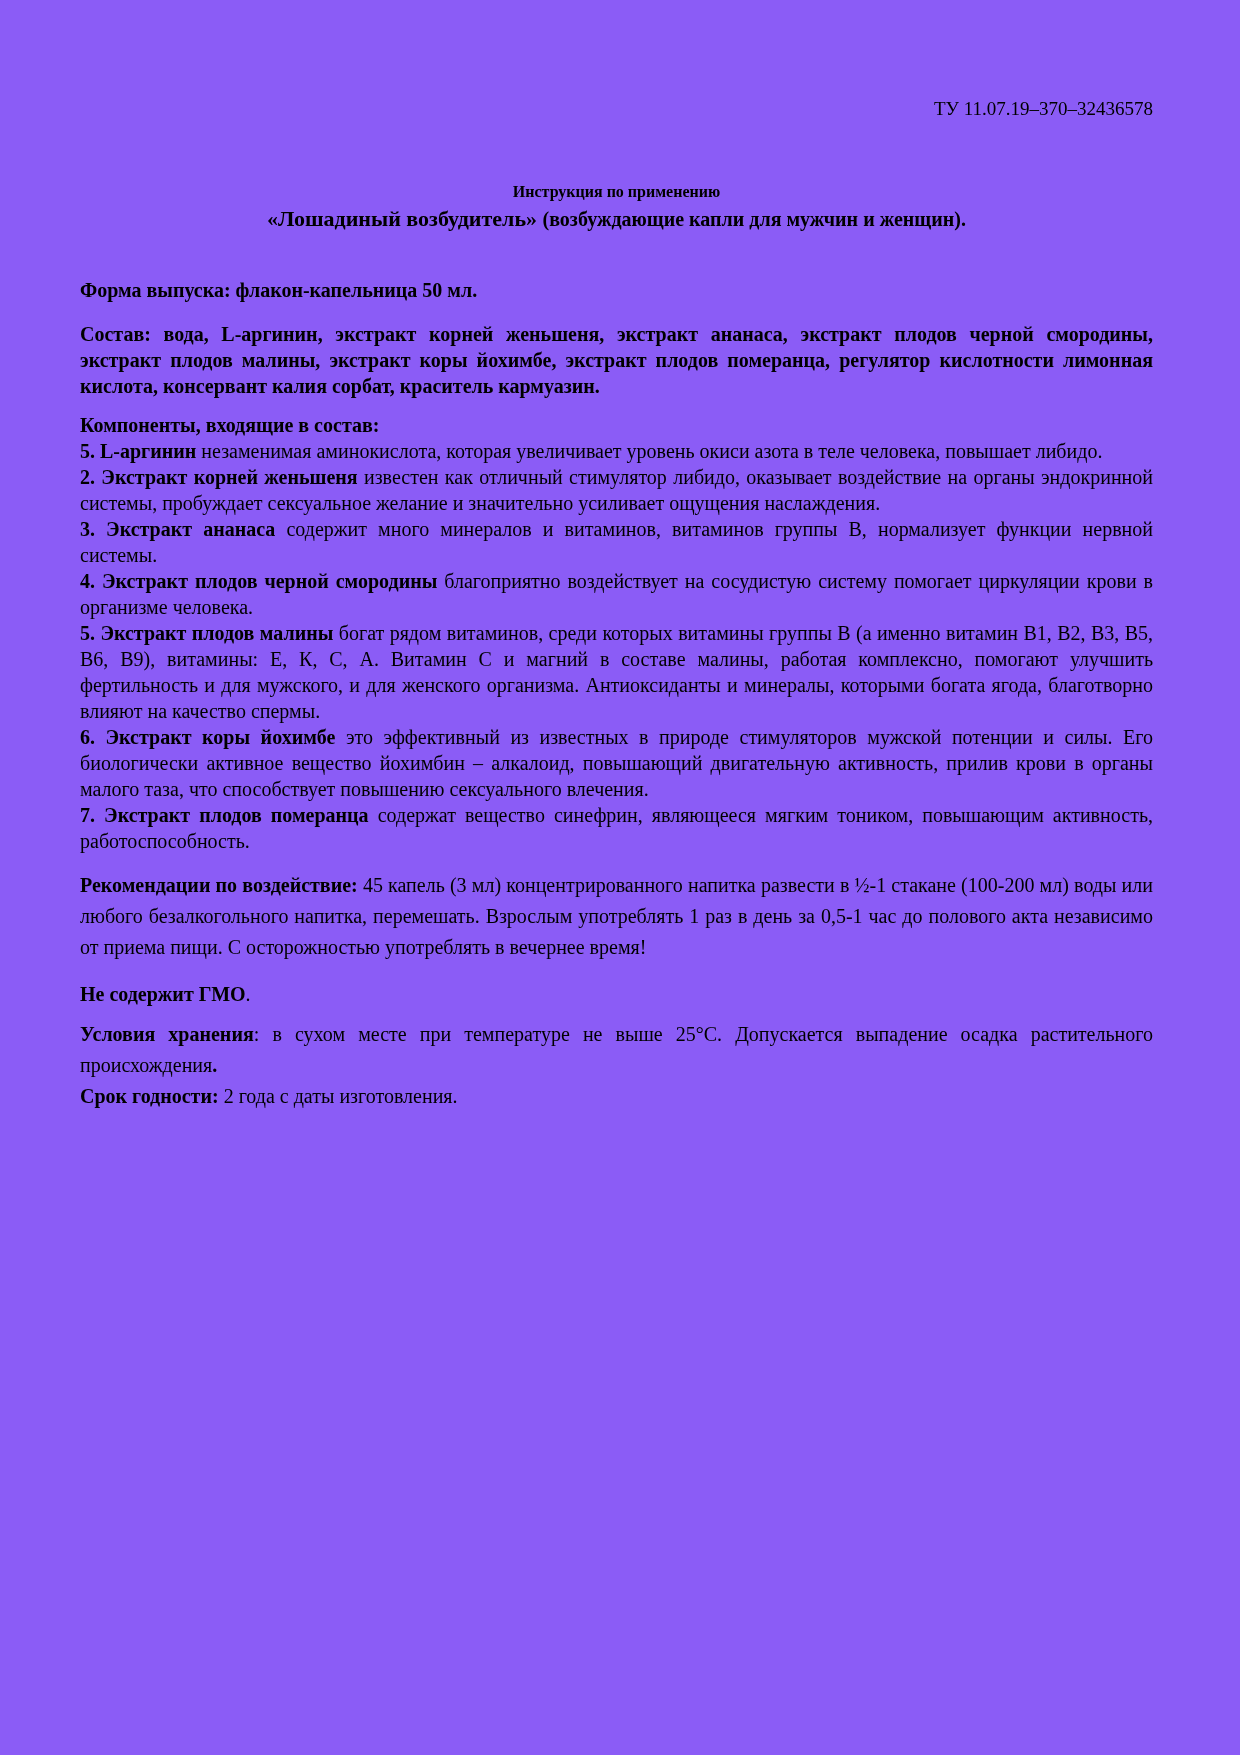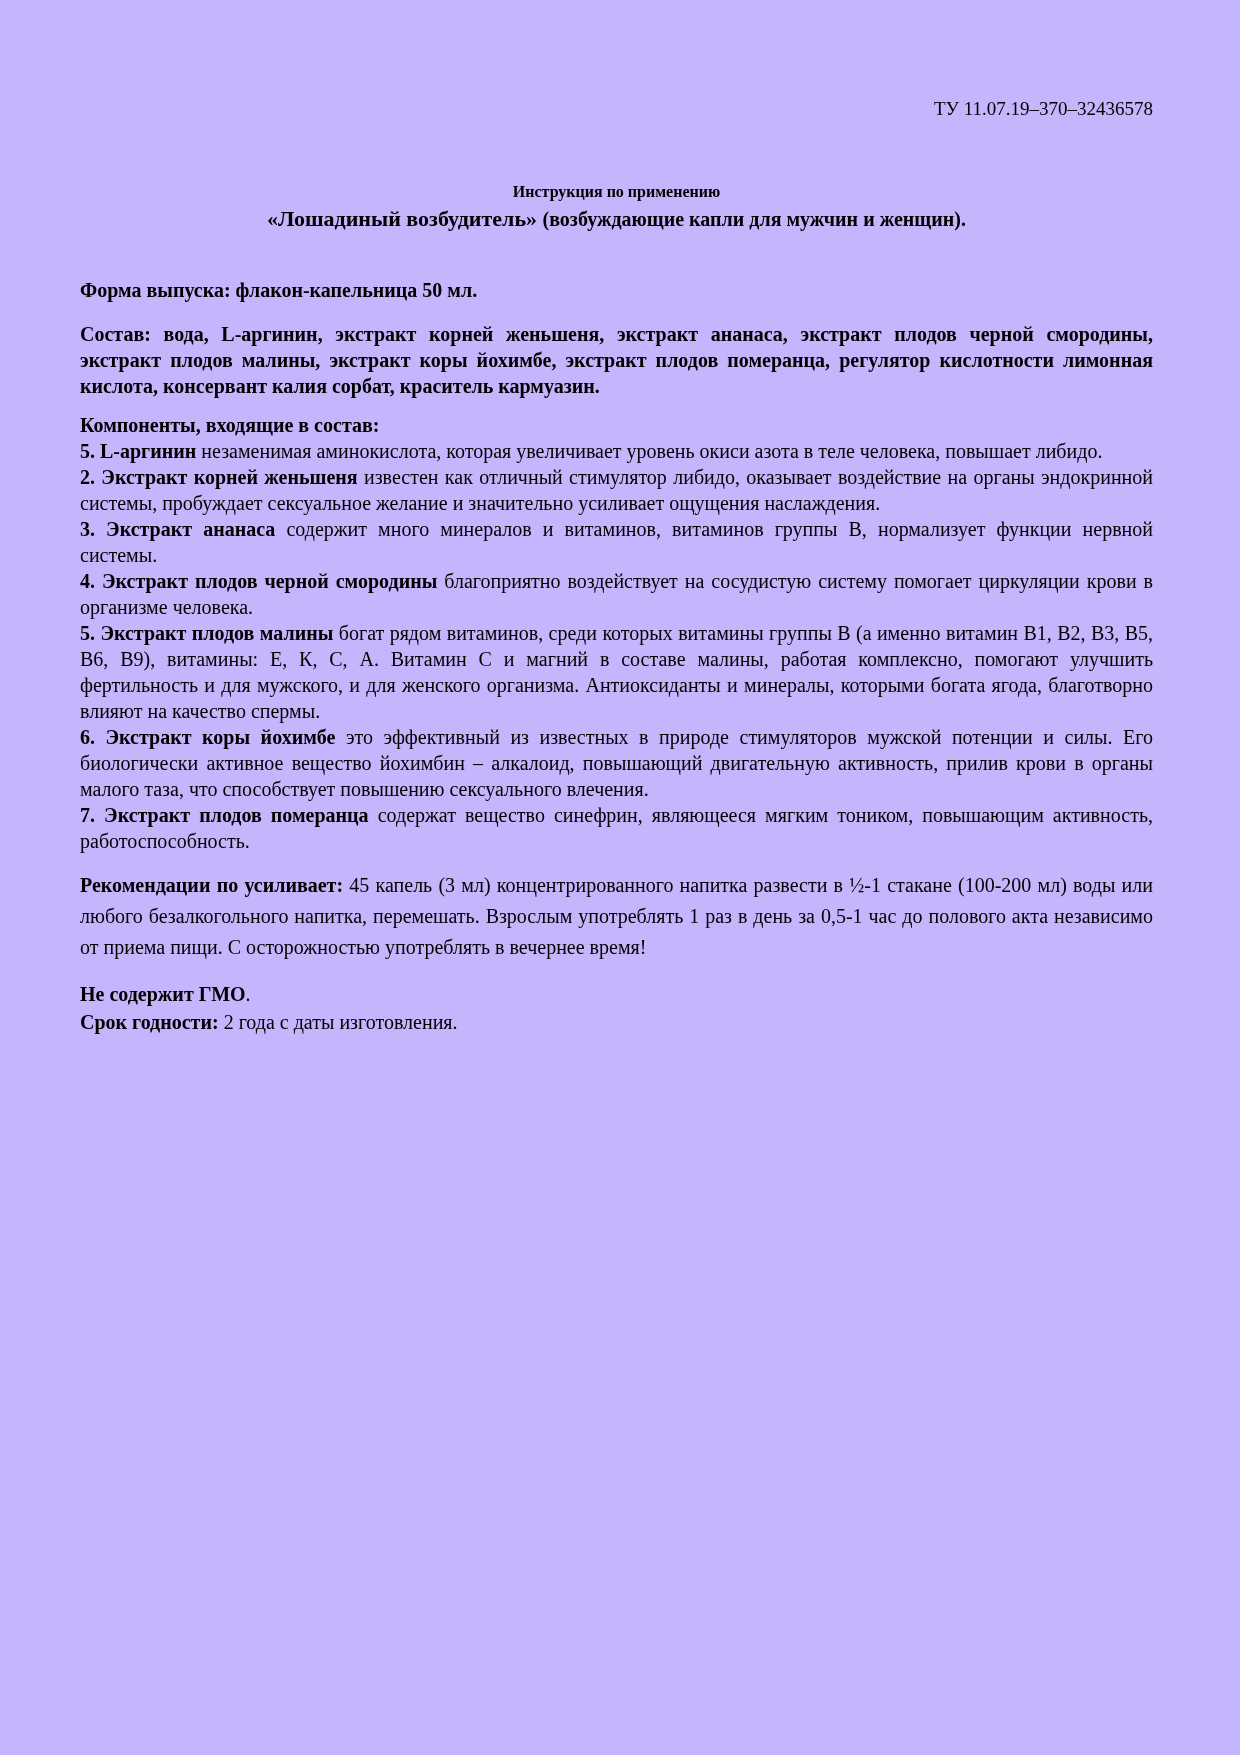--- a/index.html
+++ b/index.html
@@ -1,21 +1,21 @@
 <!DOCTYPE html>
 <html><head>
 <meta charset="utf-8">
 <style>
   html, body { margin: 0; padding: 0; background: #888; }
   .page {
     position: relative;
     width: 1240px;
     height: 1755px;
     margin: 0 auto;
-    background: #c4b5fd;
+    background: #8b5cf6;
     color: #000000;
     box-sizing: border-box;
     padding: 96px 87px 0 80px;
     font-family: "Liberation Serif", "DejaVu Serif", serif;
     font-size: 20px;
     line-height: 26px;
     overflow: hidden;
   }
   p { margin: 0; }
   b { font-weight: bold; }
@@ -57,20 +57,21 @@
   <p class="comp-header">Компоненты, входящие в состав:</p>
 
   <p class="comp-item justify"><b>5. L-аргинин</b> незаменимая аминокислота, которая увеличивает уровень окиси азота в теле человека, повышает либидо.</p>
   <p class="comp-item justify"><b>2. Экстракт корней женьшеня</b> известен как отличный стимулятор либидо, оказывает воздействие на органы эндокринной системы, пробуждает сексуальное желание и значительно усиливает ощущения наслаждения.</p>
   <p class="comp-item justify"><b>3. Экстракт ананаса</b> содержит много минералов и витаминов, витаминов группы В, нормализует функции нервной системы.</p>
   <p class="comp-item justify"><b>4. Экстракт плодов черной смородины</b> благоприятно воздействует на сосудистую систему помогает циркуляции крови в организме человека.</p>
   <p class="comp-item justify"><b>5. Экстракт плодов малины</b> богат рядом витаминов, среди которых витамины группы В (а именно витамин В1, В2, В3, В5, В6, В9), витамины: Е, К, С, А. Витамин С и магний в составе малины, работая комплексно, помогают улучшить фертильность и для мужского, и для женского организма. Антиоксиданты и минералы, которыми богата ягода, благотворно влияют на качество спермы.</p>
   <p class="comp-item justify"><b>6. Экстракт коры йохимбе</b> это эффективный из известных в природе стимуляторов мужской потенции и силы. Его биологически активное вещество йохимбин – алкалоид, повышающий двигательную активность, прилив крови в органы малого таза, что способствует повышению сексуального влечения.</p>
   <p class="comp-item justify"><b>7. Экстракт плодов померанца</b> содержат вещество синефрин, являющееся мягким тоником, повышающим активность, работоспособность.</p>
 
-  <p class="recommendations justify"><b>Рекомендации по усиливает:</b> 45 капель (3 мл) концентрированного напитка развести в ½-1 стакане (100-200 мл) воды или любого безалкогольного напитка, перемешать. Взрослым употреблять 1 раз в день за 0,5-1 час до полового акта независимо от приема пищи. С осторожностью употреблять в вечернее время!</p>
+  <p class="recommendations justify"><b>Рекомендации по воздействие:</b> 45 капель (3 мл) концентрированного напитка развести в ½-1 стакане (100-200 мл) воды или любого безалкогольного напитка, перемешать. Взрослым употреблять 1 раз в день за 0,5-1 час до полового акта независимо от приема пищи. С осторожностью употреблять в вечернее время!</p>
 
   <p class="no-gmo"><b>Не содержит ГМО</b>.</p>
 
+  <p class="storage justify"><b>Условия хранения</b>: в сухом месте при температуре не выше 25°С. Допускается выпадение осадка растительного происхождения<b>.</b></p>
 
   <p class="shelf-life"><b>Срок годности:</b> 2 года с даты изготовления.</p>
 
 </div>
 
 </body></html>

